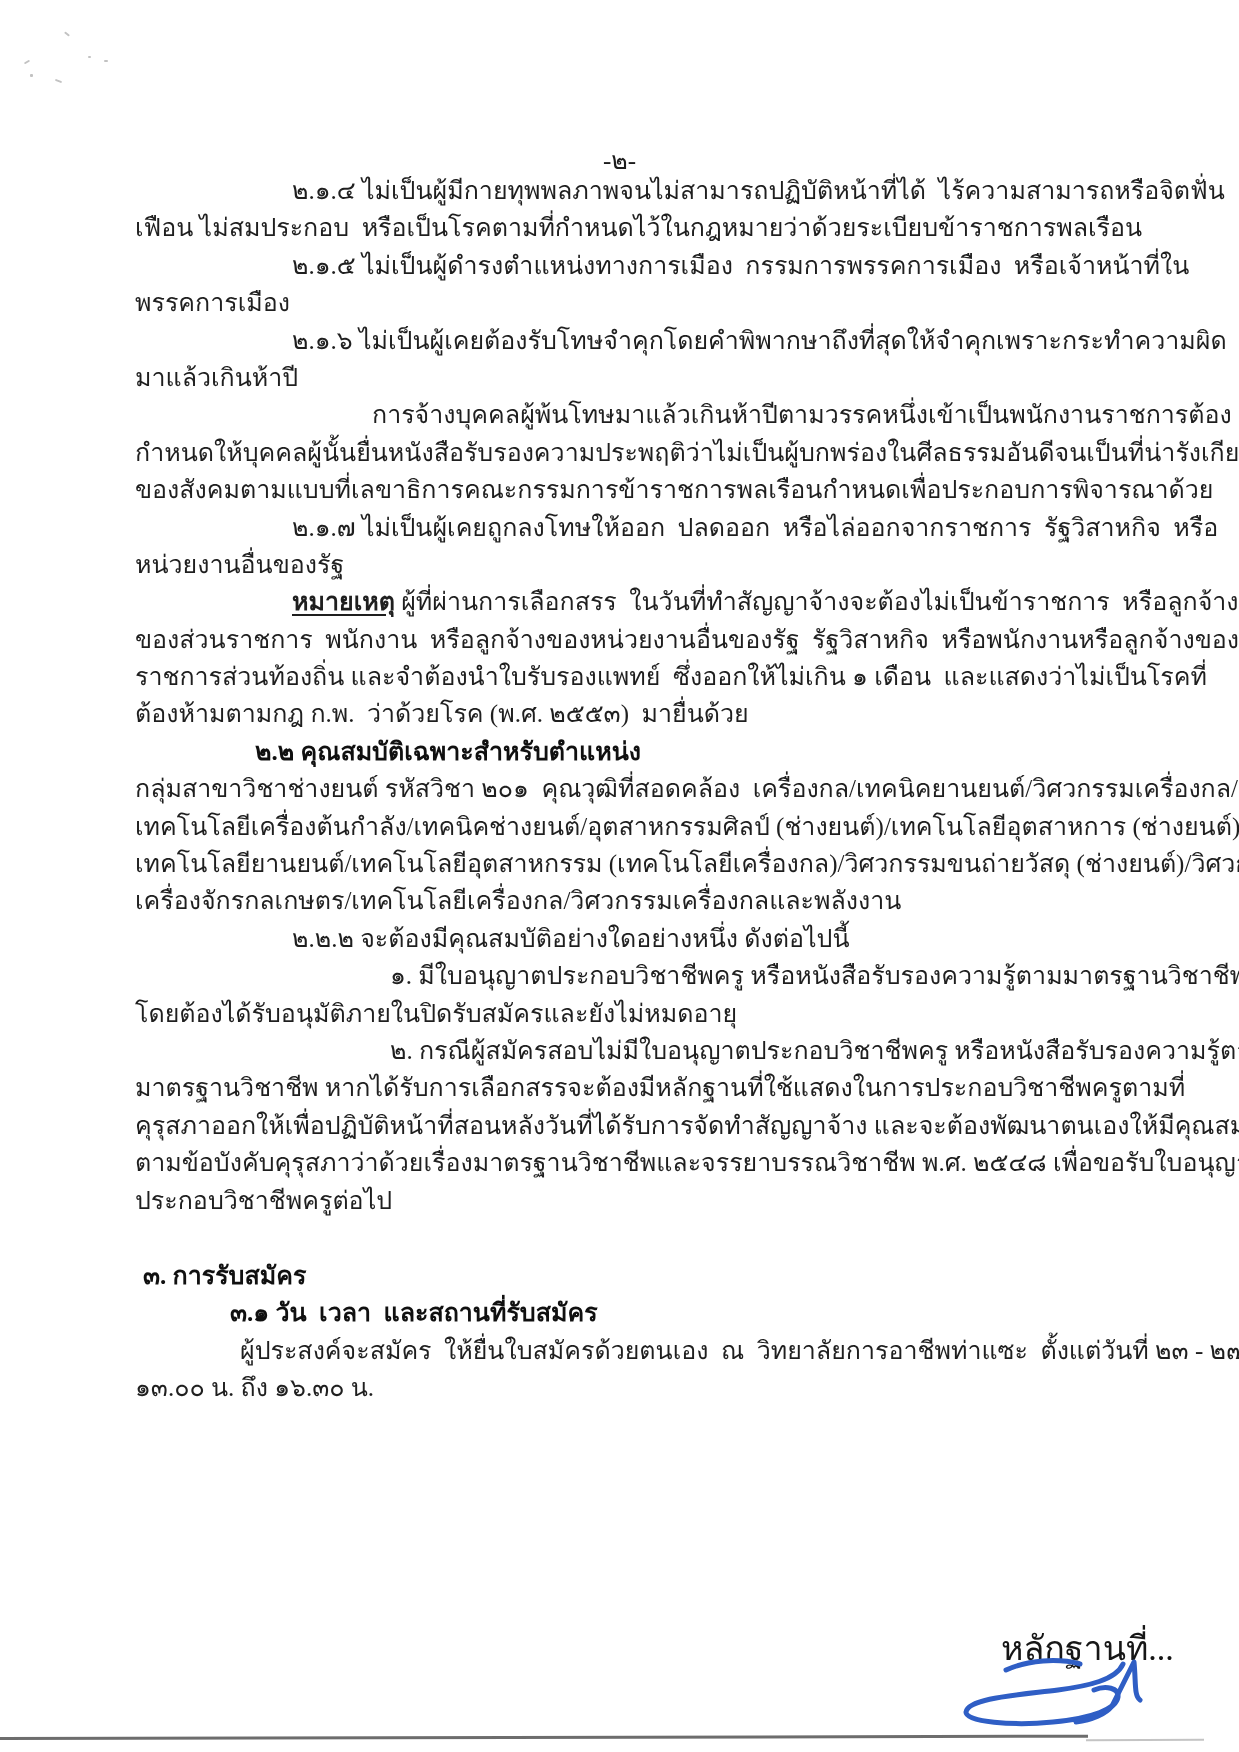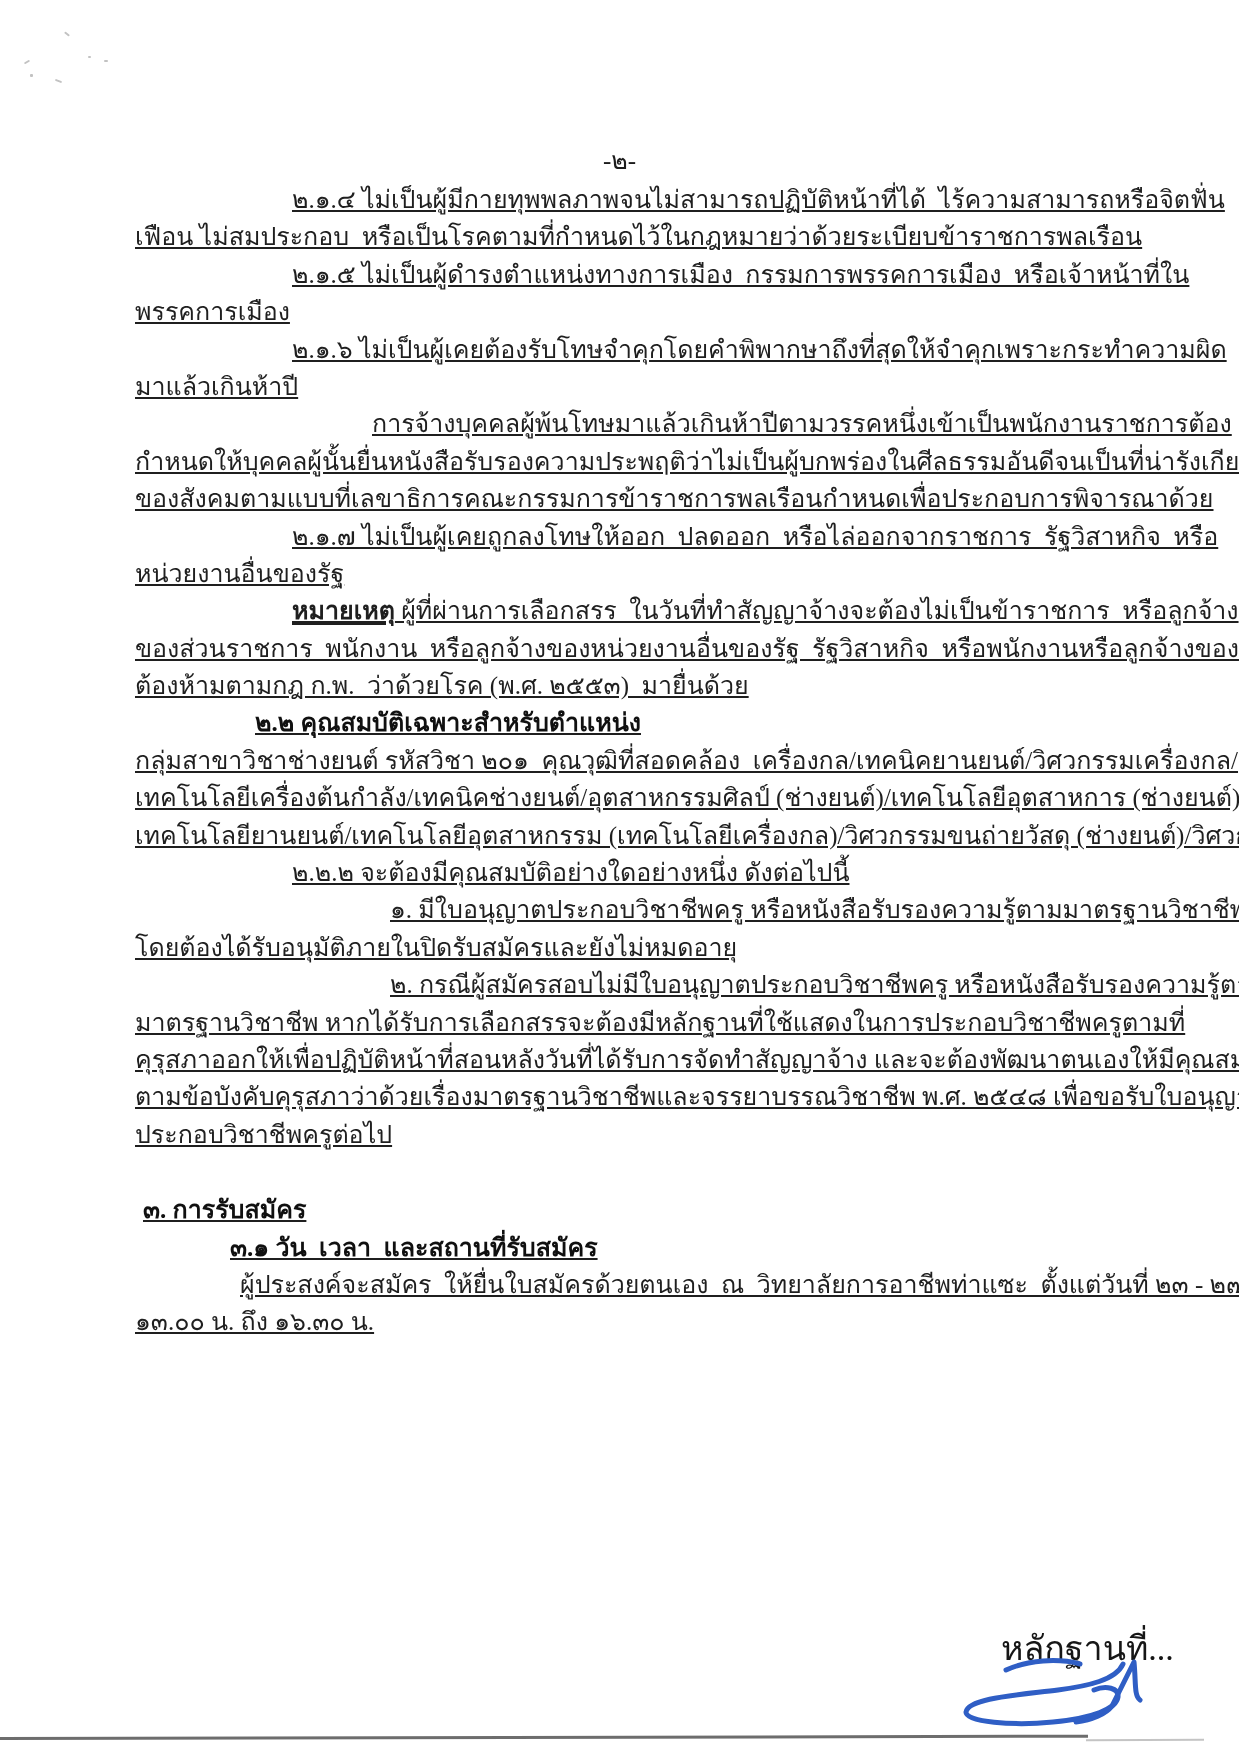--- a/index.html
+++ b/index.html
@@ -10,22 +10,22 @@
     background:#ffffff;
     overflow:hidden;
     font-family:"Liberation Serif","DejaVu Serif",serif;
     color:#202020;
   }
   .pageno{
     position:absolute;top:146px;left:0;width:1239px;
     text-align:center;font-size:25px;line-height:30px;color:#1c1c1c;
   }
   .body{
-    position:absolute;left:135px;top:181px;width:980px;
-    font-size:25px;color:#1f1f1f;text-decoration:underline;
+    position:absolute;left:135px;top:172px;width:980px;
+    font-size:25px;color:#1f1f1f;
   }
   .line{
     height:37.4px;line-height:37.4px;
     white-space:pre;
   }
   .gap{height:38px;}
   .bold{font-weight:700;color:#101010;}
   .note-label{font-weight:700;text-decoration:underline;text-underline-offset:4px;margin-top:40px;}
   
   .ind-none{padding-left:0;}
@@ -80,25 +80,27 @@
       <div class="line ind-none">พรรคการเมือง</div>
       <div class="line ind-p">๒.๑.๖ ไม่เป็นผู้เคยต้องรับโทษจำคุกโดยคำพิพากษาถึงที่สุดให้จำคุกเพราะกระทำความผิด</div>
       <div class="line ind-none">มาแล้วเกินห้าปี</div>
       <div class="line ind-q">การจ้างบุคคลผู้พ้นโทษมาแล้วเกินห้าปีตามวรรคหนึ่งเข้าเป็นพนักงานราชการต้อง</div>
       <div class="line ind-none">กำหนดให้บุคคลผู้นั้นยื่นหนังสือรับรองความประพฤติว่าไม่เป็นผู้บกพร่องในศีลธรรมอันดีจนเป็นที่น่ารังเกียจ</div>
       <div class="line ind-none">ของสังคมตามแบบที่เลขาธิการคณะกรรมการข้าราชการพลเรือนกำหนดเพื่อประกอบการพิจารณาด้วย</div>
       <div class="line ind-p">๒.๑.๗ ไม่เป็นผู้เคยถูกลงโทษให้ออก  ปลดออก  หรือไล่ออกจากราชการ  รัฐวิสาหกิจ  หรือ</div>
       <div class="line ind-none">หน่วยงานอื่นของรัฐ</div>
       <div class="line ind-p"><span class="note-label">หมายเหตุ</span> ผู้ที่ผ่านการเลือกสรร  ในวันที่ทำสัญญาจ้างจะต้องไม่เป็นข้าราชการ  หรือลูกจ้าง</div>
       <div class="line ind-none">ของส่วนราชการ  พนักงาน  หรือลูกจ้างของหน่วยงานอื่นของรัฐ  รัฐวิสาหกิจ  หรือพนักงานหรือลูกจ้างของ</div>
+      <div class="line ind-none">ราชการส่วนท้องถิ่น และจำต้องนำใบรับรองแพทย์  ซึ่งออกให้ไม่เกิน ๑ เดือน  และแสดงว่าไม่เป็นโรคที่</div>
       <div class="line ind-none">ต้องห้ามตามกฎ ก.พ.  ว่าด้วยโรค (พ.ศ. ๒๕๕๓)  มายื่นด้วย</div>
       <div class="line ind-h2 bold">๒.๒ คุณสมบัติเฉพาะสำหรับตำแหน่ง</div>
       <div class="line ind-none">กลุ่มสาขาวิชาช่างยนต์ รหัสวิชา ๒๐๑  คุณวุฒิที่สอดคล้อง  เครื่องกล/เทคนิคยานยนต์/วิศวกรรมเครื่องกล/</div>
       <div class="line ind-none">เทคโนโลยีเครื่องต้นกำลัง/เทคนิคช่างยนต์/อุตสาหกรรมศิลป์ (ช่างยนต์)/เทคโนโลยีอุตสาหการ (ช่างยนต์)/</div>
       <div class="line ind-none">เทคโนโลยียานยนต์/เทคโนโลยีอุตสาหกรรม (เทคโนโลยีเครื่องกล)/วิศวกรรมขนถ่ายวัสดุ (ช่างยนต์)/วิศวกรรม</div>
+      <div class="line ind-none">เครื่องจักรกลเกษตร/เทคโนโลยีเครื่องกล/วิศวกรรมเครื่องกลและพลังงาน</div>
       <div class="line ind-p">๒.๒.๒ จะต้องมีคุณสมบัติอย่างใดอย่างหนึ่ง ดังต่อไปนี้</div>
       <div class="line ind-r">๑. มีใบอนุญาตประกอบวิชาชีพครู หรือหนังสือรับรองความรู้ตามมาตรฐานวิชาชีพ</div>
       <div class="line ind-none">โดยต้องได้รับอนุมัติภายในปิดรับสมัครและยังไม่หมดอายุ</div>
       <div class="line ind-r">๒. กรณีผู้สมัครสอบไม่มีใบอนุญาตประกอบวิชาชีพครู หรือหนังสือรับรองความรู้ตาม</div>
       <div class="line ind-none">มาตรฐานวิชาชีพ หากได้รับการเลือกสรรจะต้องมีหลักฐานที่ใช้แสดงในการประกอบวิชาชีพครูตามที่</div>
       <div class="line ind-none">คุรุสภาออกให้เพื่อปฏิบัติหน้าที่สอนหลังวันที่ได้รับการจัดทำสัญญาจ้าง และจะต้องพัฒนาตนเองให้มีคุณสมบัติ</div>
       <div class="line ind-none">ตามข้อบังคับคุรุสภาว่าด้วยเรื่องมาตรฐานวิชาชีพและจรรยาบรรณวิชาชีพ พ.ศ. ๒๕๔๘ เพื่อขอรับใบอนุญาต</div>
       <div class="line ind-none">ประกอบวิชาชีพครูต่อไป</div>
       <div class="gap"></div>
       <div class="line ind-s bold">๓. การรับสมัคร</div>

